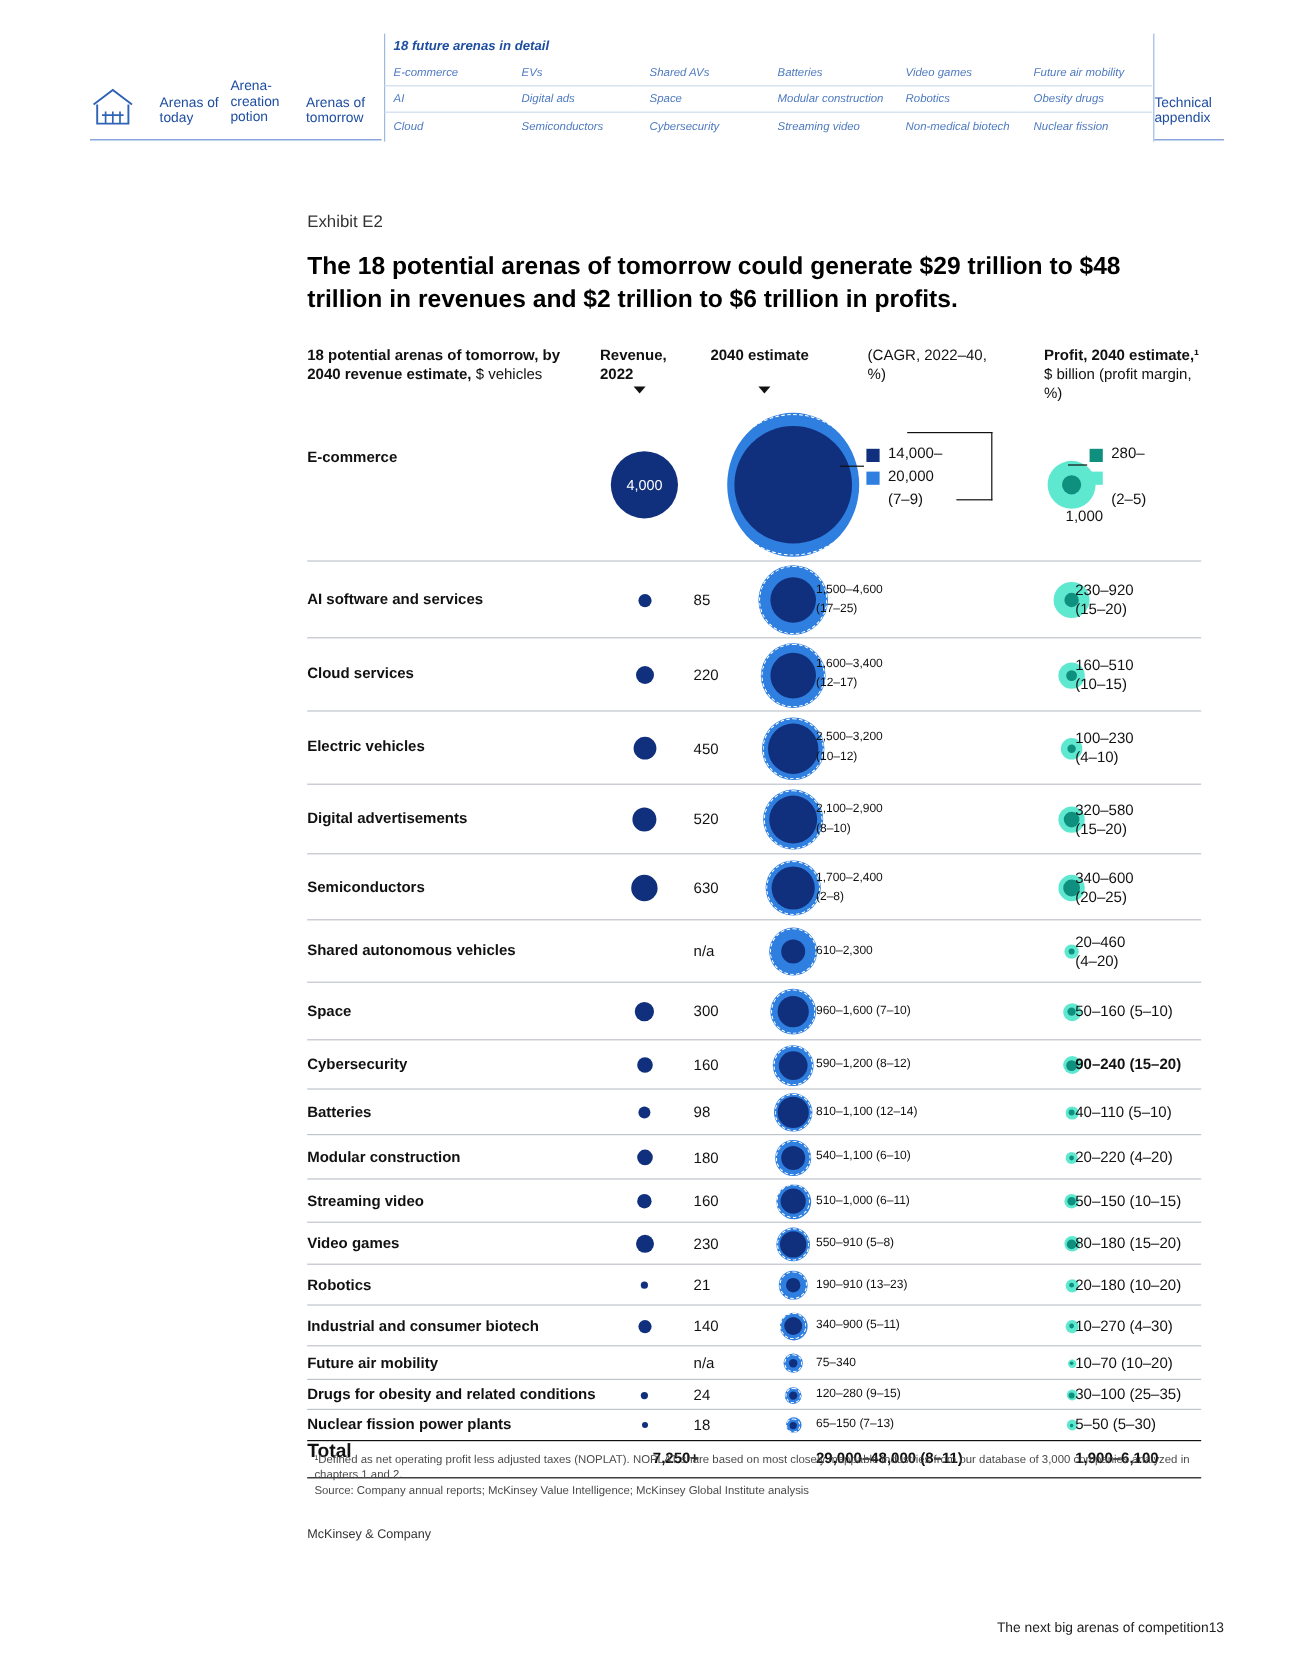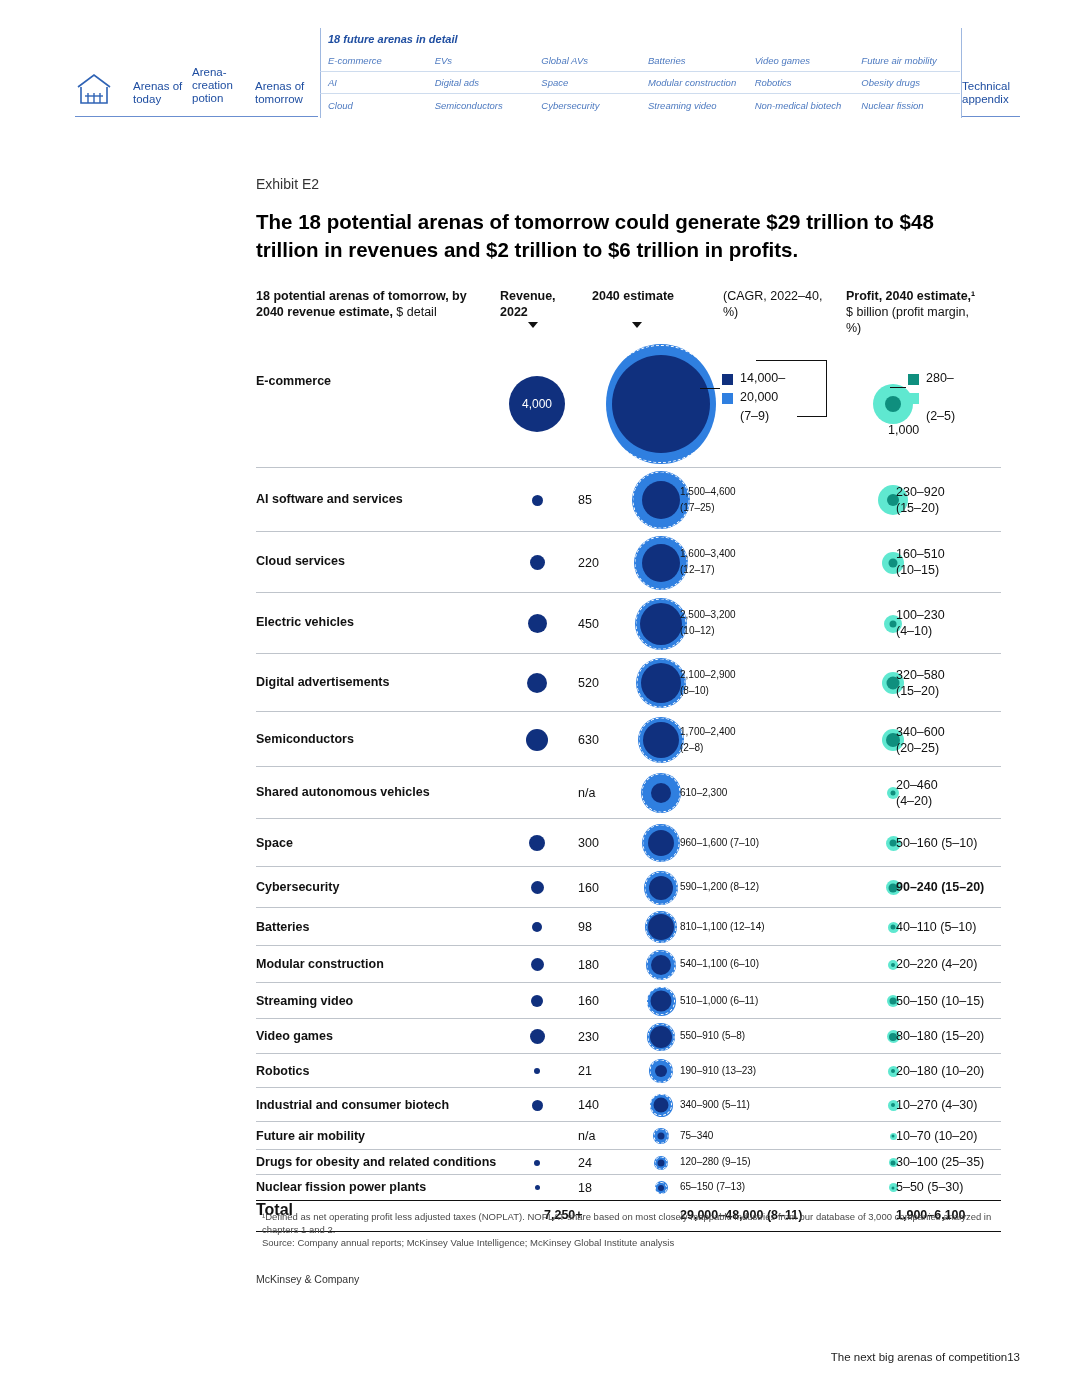--- a/index.html
+++ b/index.html
@@ -111,21 +111,21 @@
     color: #111;
   }
   .ch-left {
     left: 256px; top: 288px; width: 215px;
     font-weight: bold;
   }
   .ch-left .light { font-weight: normal; }
   .ch-rev   { left: 500px; top: 288px; width: 80px; font-weight: bold; text-align: left; }
   .ch-2040  { left: 592px; top: 288px; width: 130px; font-weight: bold; }
   .ch-cagr  { left: 723px; top: 288px; width: 110px; font-weight: normal; }
-  .ch-profit{ left: 846px; top: 288px; width: 135px; font-weight: bold; }
+  .ch-profit{ left: 870px; top: 288px; width: 135px; font-weight: bold; }
   .ch-profit .light { font-weight: normal; }
 
   .caret {
     position: absolute;
     width: 0; height: 0;
     border-left: 5px solid transparent;
     border-right: 5px solid transparent;
     border-top: 6px solid #111;
   }
   .caret.c-rev  { left: 528px; top: 322px; }
@@ -304,21 +304,21 @@
   <div class="nav-tab t3">Arenas of tomorrow</div>
   <div class="nav-tab t4">Technical appendix</div>
   <div class="nav-rule r-left"></div>
   <div class="nav-rule r-right"></div>
 
   <div class="detail-box"></div>
   <div class="detail-title">18 future arenas in detail</div>
   <div class="detail-grid">
     <div class="detail-cell">E-commerce</div>
     <div class="detail-cell">EVs</div>
-    <div class="detail-cell">Global AVs</div>
+    <div class="detail-cell">Shared AVs</div>
     <div class="detail-cell">Batteries</div>
     <div class="detail-cell">Video games</div>
     <div class="detail-cell">Future air mobility</div>
 
     <div class="detail-cell">AI</div>
     <div class="detail-cell">Digital ads</div>
     <div class="detail-cell">Space</div>
     <div class="detail-cell">Modular construction</div>
     <div class="detail-cell">Robotics</div>
     <div class="detail-cell">Obesity drugs</div>
@@ -329,21 +329,21 @@
     <div class="detail-cell last-row">Streaming video</div>
     <div class="detail-cell last-row">Non-medical biotech</div>
     <div class="detail-cell last-row">Nuclear fission</div>
   </div>
 </div>
 
 <div class="exhibit-label">Exhibit E2</div>
 <div class="headline">The 18 potential arenas of tomorrow could generate $29 trillion to $48 trillion in revenues and $2 trillion to $6 trillion in profits.</div>
 
 <div class="col-head ch-left">
-  <span>18 potential arenas of tomorrow, by 2040 revenue estimate,</span><span class="light"> $ detail</span>
+  <span>18 potential arenas of tomorrow, by 2040 revenue estimate,</span><span class="light"> $ vehicles</span>
 </div>
 <div class="col-head ch-rev">Revenue, 2022</div>
 <div class="col-head ch-2040">2040 estimate</div>
 <div class="col-head ch-cagr">(CAGR, 2022–40, %)</div>
 <div class="col-head ch-profit">
   <span>Profit, 2040 estimate,¹</span><span class="light"> $ billion (profit margin, %)</span>
 </div>
 <div class="caret c-rev"></div>
 <div class="caret c-2040"></div>
 

